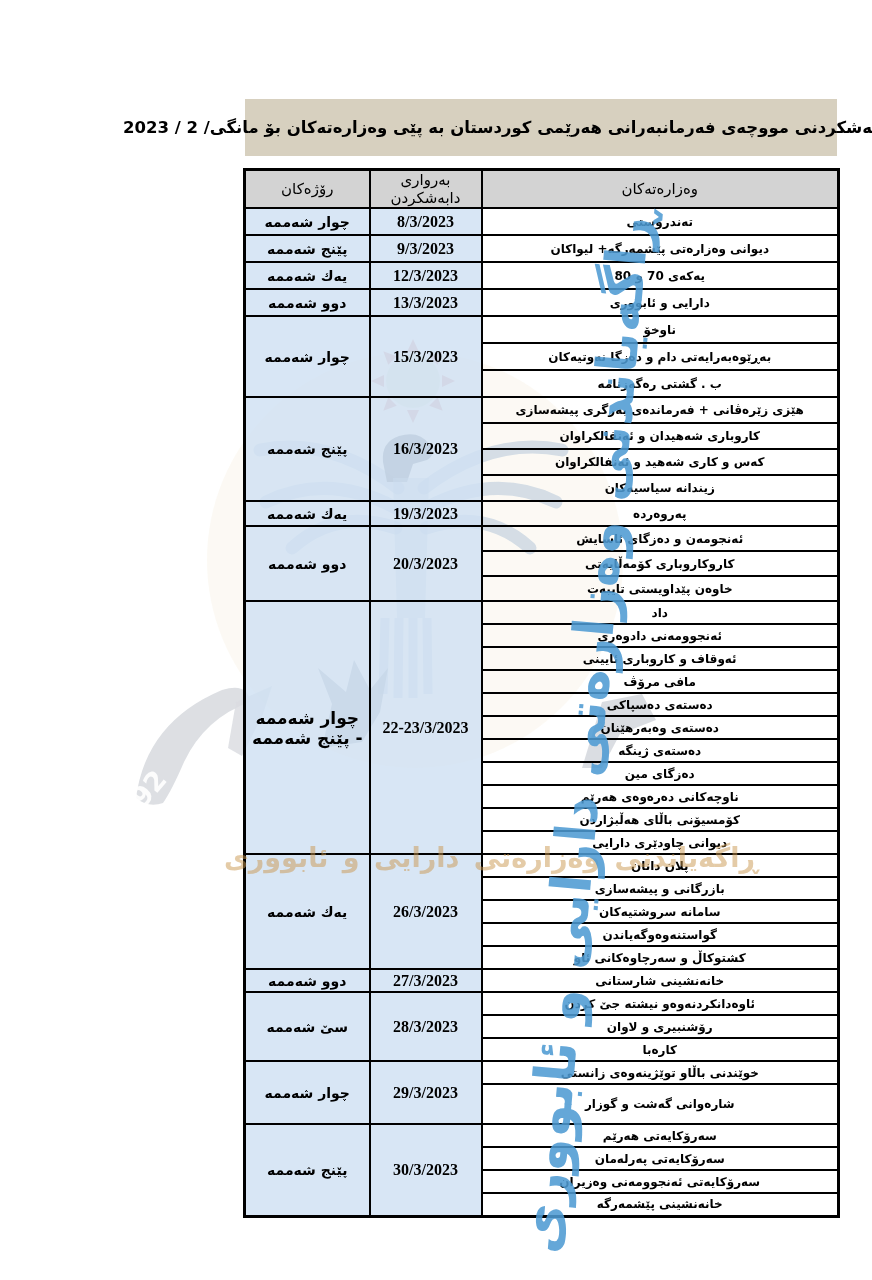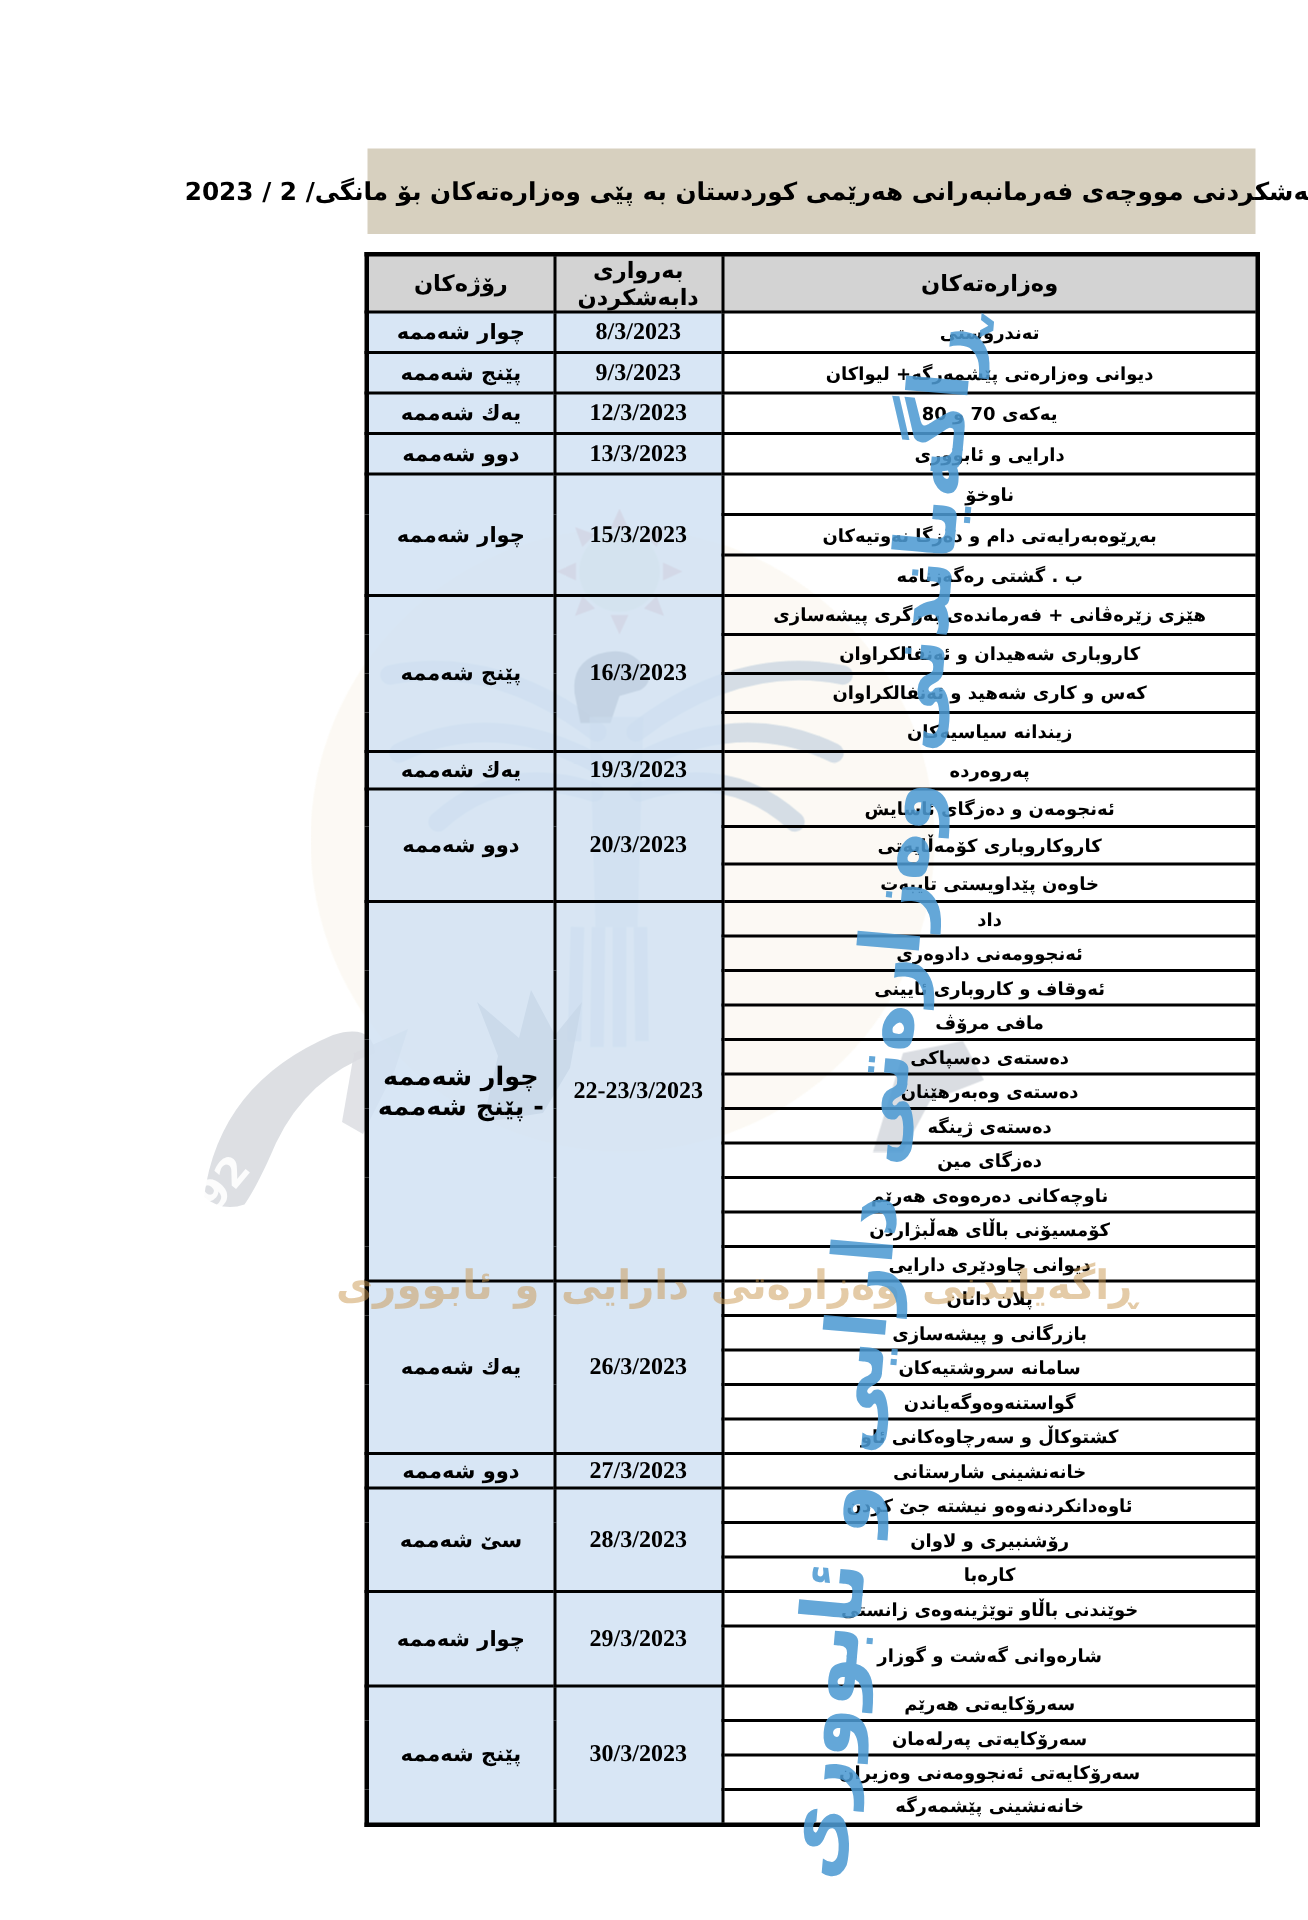--- a/index.html
+++ b/index.html
@@ -11,21 +11,21 @@
   .titlebar{position:absolute;left:245px;top:99px;width:592px;height:57px;
             background:var(--title-bar-bg,#d7d0bf);display:flex;align-items:center;justify-content:center;
             z-index:1;}
   .titlebar .t{font-size:16.5px;font-weight:bold;color:#000;direction:rtl;white-space:nowrap;}
   
   table.sched{position:absolute;left:243px;top:168px;width:596px;z-index:1;
               border-collapse:collapse;table-layout:fixed;direction:rtl;
               border:3px solid var(--border-color,#000);}
   table.sched th,table.sched td{border:2px solid var(--border-color,#000);padding:0 3px;
               text-align:center;vertical-align:middle;color:#000;}
-  table.sched th{height:35px;background:var(--header-bg,#d3d3d3);font-size:15px;font-weight:bold;}
+  table.sched th{height:35px;background:var(--header-bg,#d3d3d3);font-size:15px;font-weight:normal;}
   td.ministry{background:transparent;font-size:12px;font-weight:bold;}
   td.day{background:rgba(207,225,243,0.82);font-size:14px;font-weight:bold;}
   td.day.small{font-size:17px;}
   td.date{background:rgba(207,225,243,0.82);font-family:"Liberation Serif",serif;
           font-size:16px;font-weight:bold;direction:ltr;}
   
   .wm-tan{position:absolute;left:224px;top:842px;z-index:3;direction:rtl;white-space:nowrap;
           font-size:27px;font-weight:bold;word-spacing:5px;
           color:var(--wm-tan,rgba(202,152,80,1));opacity:0.5;}
   .wm-blue{position:absolute;right:268px;top:208px;z-index:4;direction:rtl;white-space:nowrap;

